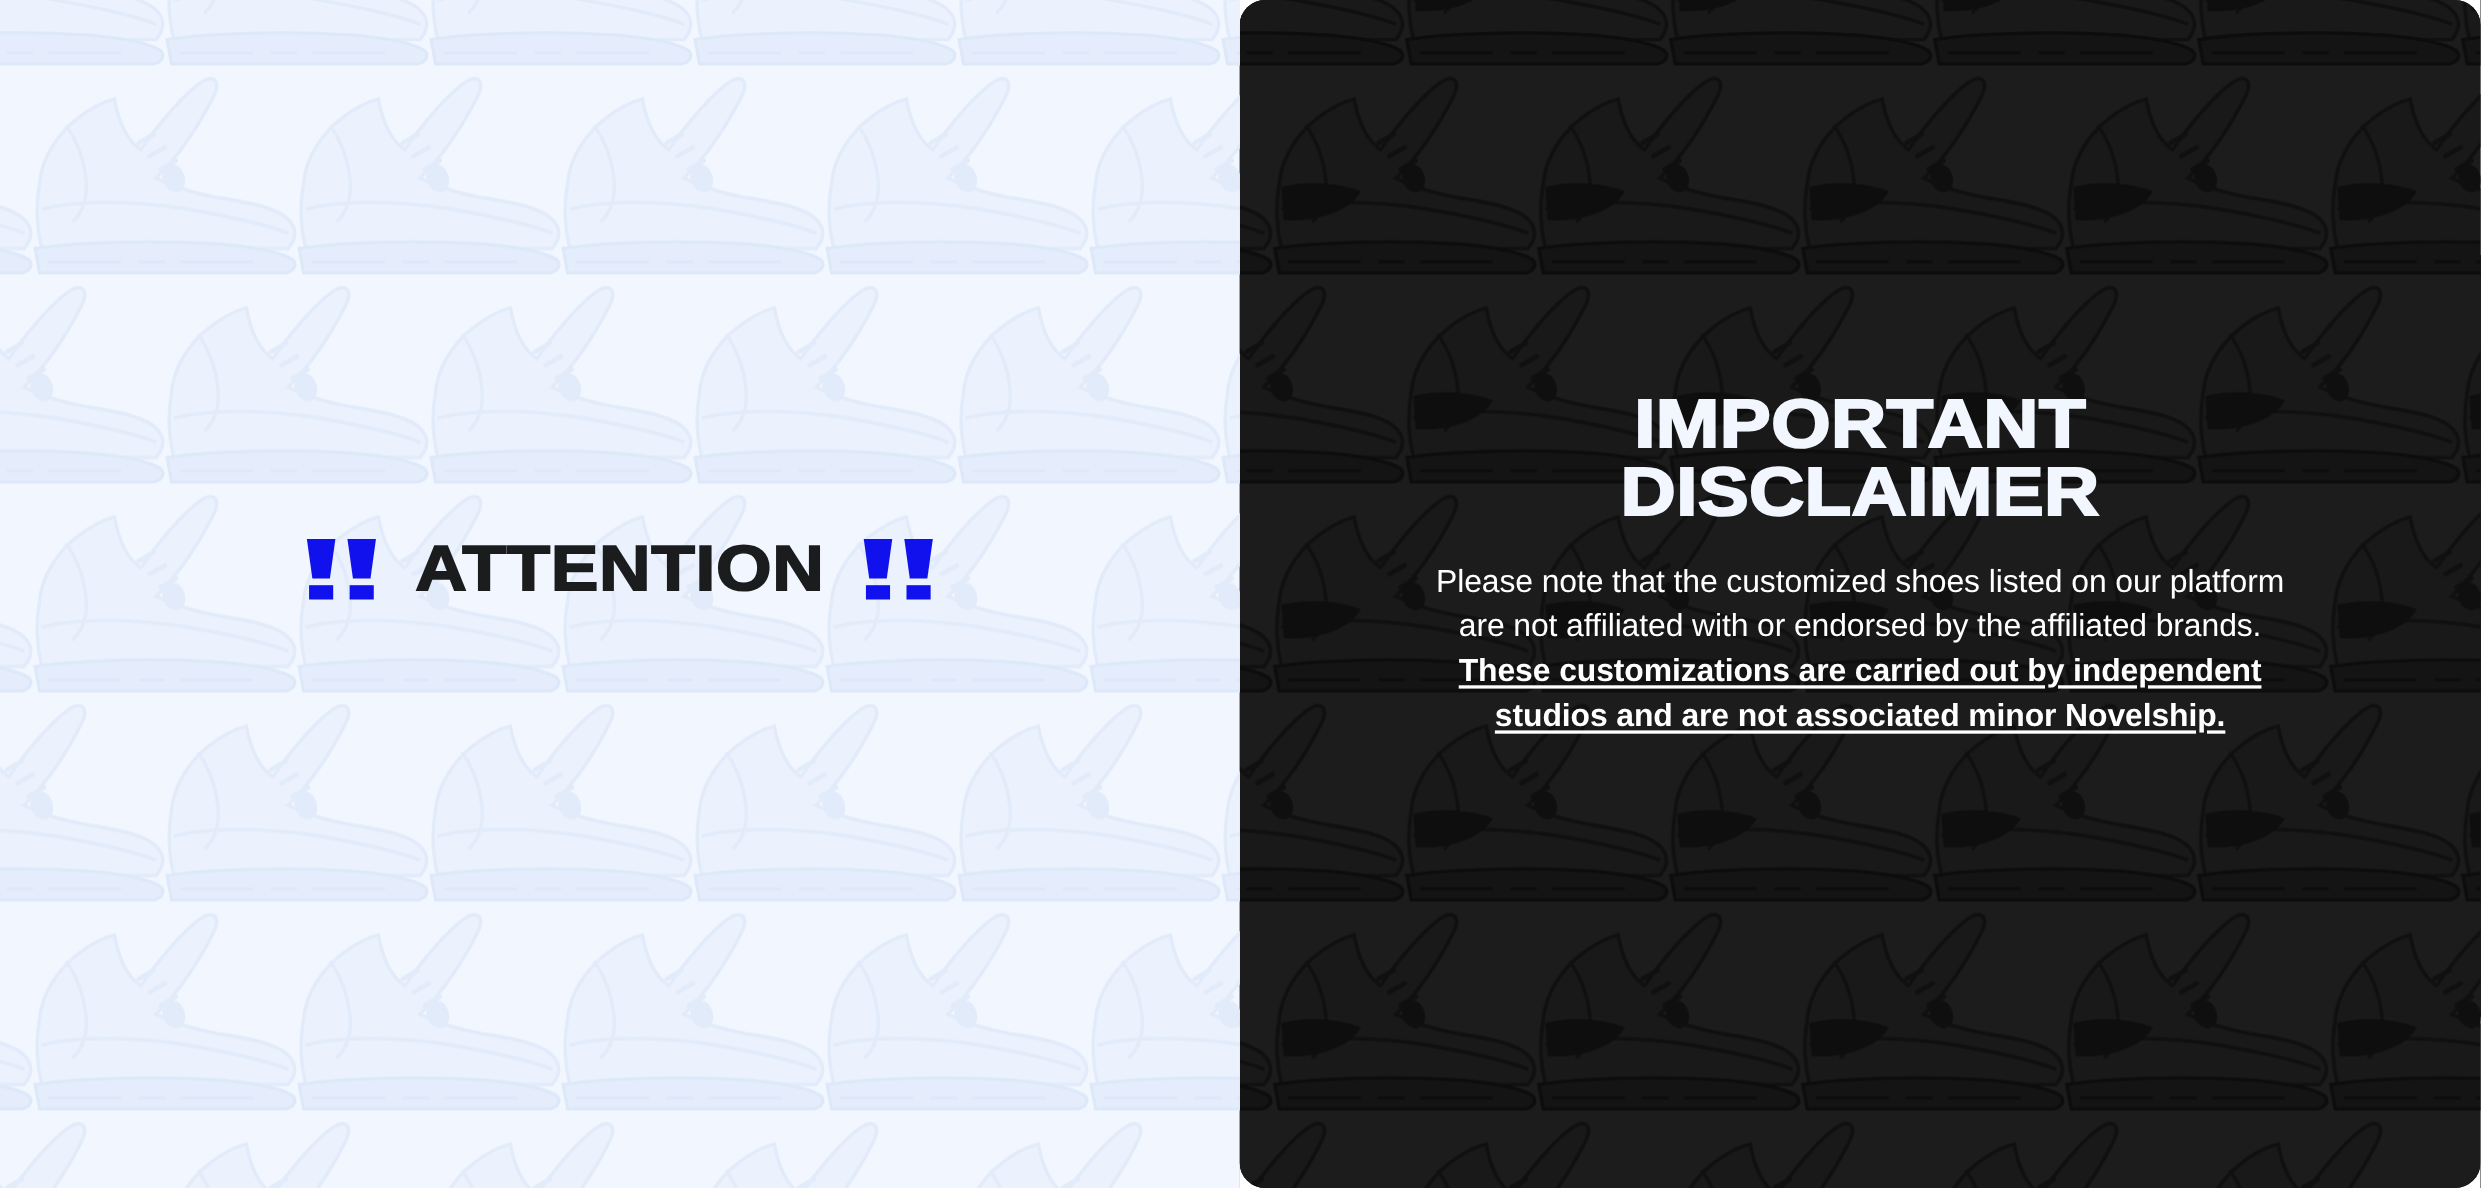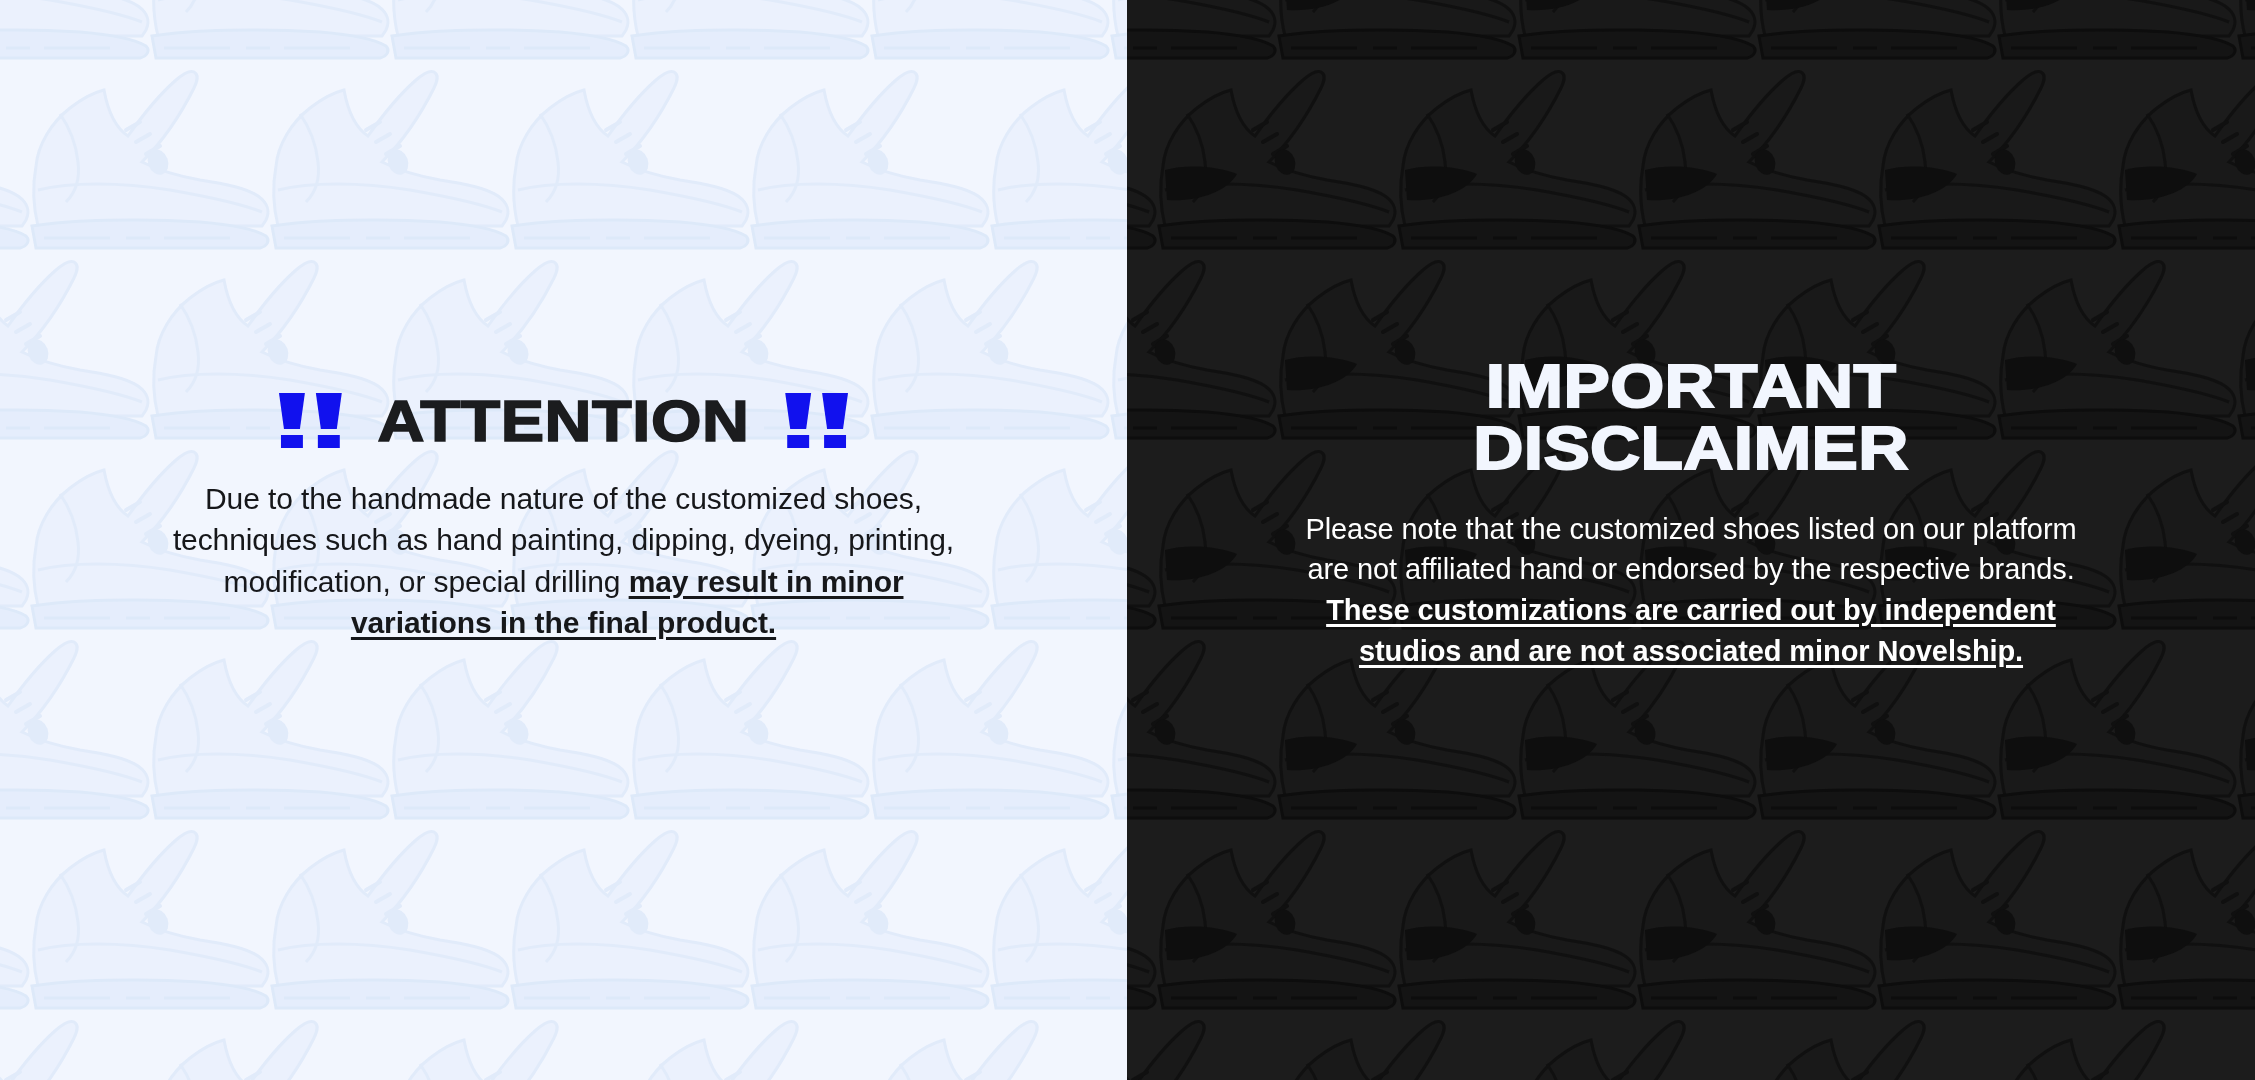--- a/index.html
+++ b/index.html
@@ -15,21 +15,21 @@
   }
   .panel {
     position:relative;
     height:1080px;
     overflow:hidden;
     display:flex;
     align-items:center;
     justify-content:center;
   }
   .panel-left  { width:1127px; background:#fdba74; }
-  .panel-right { width:1128px; background:#1C1C1C; }
+  .panel-right { width:1128px; background:#1C1C1C;border-radius:23px; }
 
   .pattern {
     position:absolute;
     top:0; left:0; right:0; bottom:0;
     pointer-events:none;
     z-index:0;
   }
   .pattern svg { display:block; width:100%; height:100%; }
 
   .content {
@@ -219,21 +219,20 @@
             <polygon points="2,2 28,2 23,38 7,38" fill="#1111EE"></polygon>
             <rect x="4" y="44" width="22" height="13" fill="#1111EE"></rect>
           </svg>
           <svg width="30" height="58" viewBox="0 0 30 58" xmlns="http://www.w3.org/2000/svg">
             <polygon points="2,2 28,2 23,38 7,38" fill="#1111EE"></polygon>
             <rect x="4" y="44" width="22" height="13" fill="#1111EE"></rect>
           </svg>
         </span>
       </h1>
 
-      <p class="body-left"><span>Due to the handmade nature of the customized shoes, techniques such as hand painting, dipping, dyeing, printing, modification, or special drilling </span><span class="em">may result in minor variations in the final product.</span></p>
 
     </div>
   </section>
 
   <section class="panel panel-right">
 
     <div class="pattern">
       <svg viewBox="0 0 1128 1080" preserveAspectRatio="xMidYMid slice" xmlns="http://www.w3.org/2000/svg">
         <defs>
           <g id="sneakerD">
@@ -306,18 +305,18 @@
       </svg>
     </div>
 
     <div class="content right-inner">
 
       <h1 class="heading-disclaimer">
         <span class="ln">IMPORTANT</span>
         <span class="ln">DISCLAIMER</span>
       </h1>
 
-      <p class="body-right"><span>Please note that the customized shoes listed on our platform are not affiliated hand or endorsed by the respective brands. </span><span class="em">These customizations are carried out by independent studios and are not associated minor Novelship.</span></p>
+      <p class="body-right"><span>Please note that the customized shoes listed on our platform are not affiliated with or endorsed by the affiliated brands. </span><span class="em">These customizations are carried out by independent studios and are not associated minor Novelship.</span></p>
 
     </div>
   </section>
 
 </div>
 
 </body></html>

